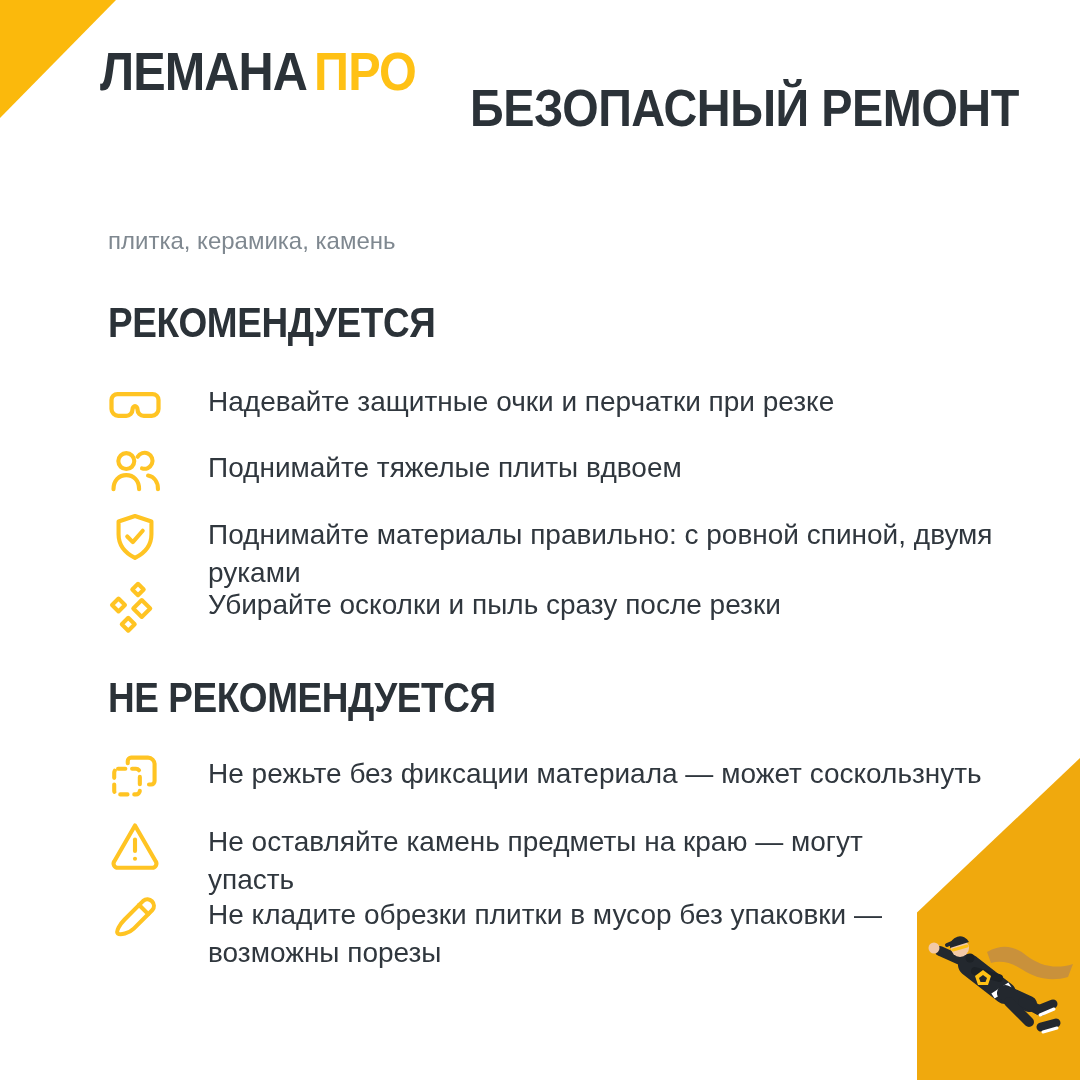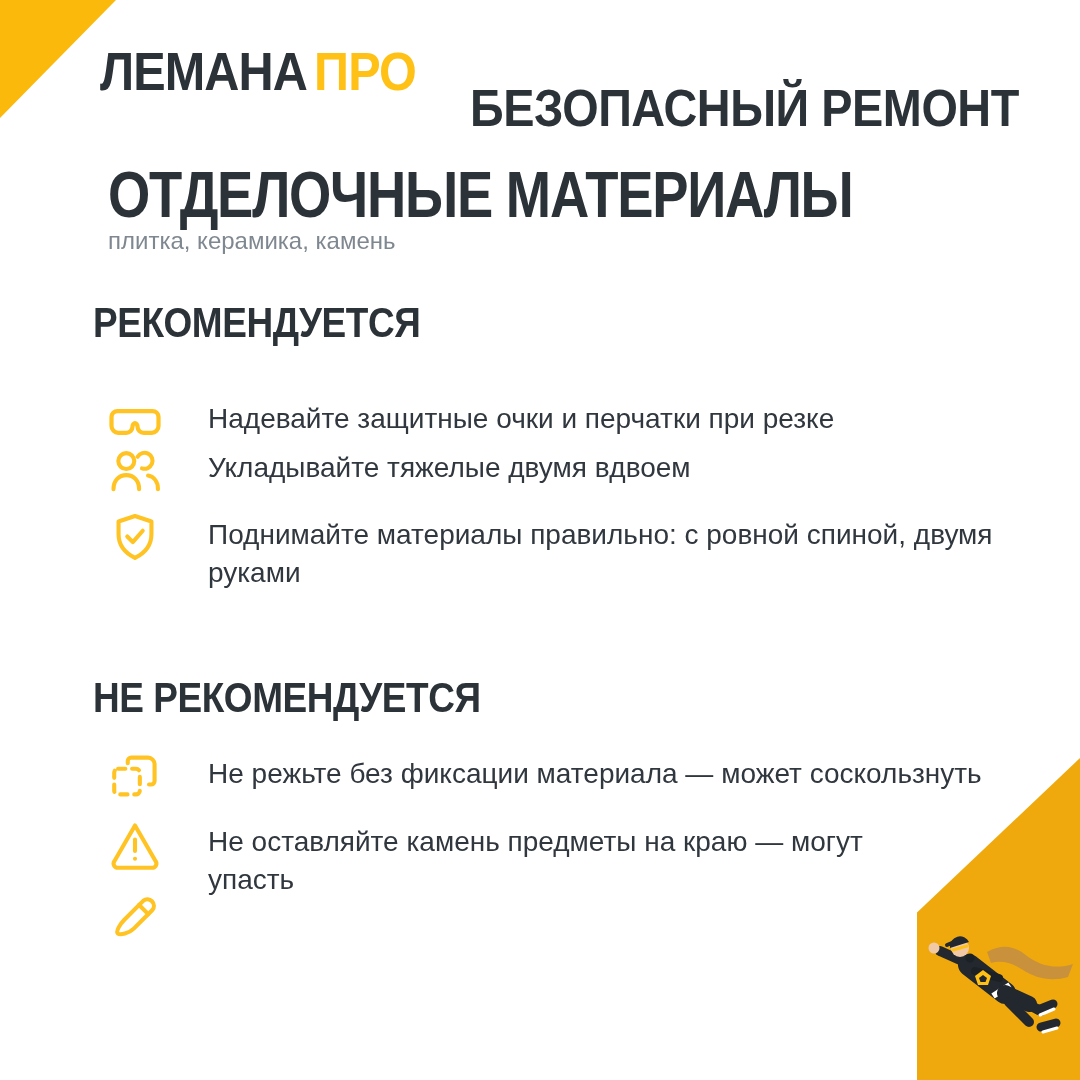--- a/index.html
+++ b/index.html
@@ -48,21 +48,21 @@
   }
   .page-title .squeeze { transform:scaleX(0.85); }
 
   .page-subtitle {
     position:absolute; left:108px; top:227px;
     font-size:24px; font-weight:400;
     color: var(--subtitle-gray, #7F8890);
   }
 
   .section-heading {
-    position:absolute; left:93px;
+    position:absolute; left:108px;
     font-size:42px; font-weight:700; letter-spacing:-0.5px;
     color: var(--heading-dark, #2B3238);
   }
   .section-heading .squeeze { transform:scaleX(0.88); }
   .heading-recommended   { top:299px; }
   .heading-not-recommended { top:674px; }
 
   .item {
     position:absolute; left:102px;
     display:flex; align-items:flex-start; gap:40px;
@@ -72,21 +72,21 @@
     display:flex; align-items:center; justify-content:center;
   }
   .item-icon svg { stroke: var(--icon-yellow, #FFC423); fill:none;
     stroke-linecap:round; stroke-linejoin:round; }
   .item-text {
     padding-top:8px;
     font-size:28px; line-height:38px; font-weight:400;
     color: var(--body-text, #30373E);
     white-space:pre-line; max-width:820px;
   }
-  .item-1 { top:392px; }
+  .item-1 { top:375px; }
   .item-2 { top:441px; }
   .item-3 { top:508px; }
   .item-4 { top:578px; }
   .item-5 { top:747px; }
   .item-6 { top:815px; }
   .item-7 { top:888px; }
 </style>
 </head>
 <body>
 
@@ -97,23 +97,20 @@
   <div class="logo">
     <span class="squeeze">
       <span>ЛЕМАНА</span><span class="logo-accent">ПРО</span>
     </span>
   </div>
 
   <div class="poster-header">
     <span class="squeeze">БЕЗОПАСНЫЙ РЕМОНТ</span>
   </div>
 
-  <div class="page-title">
-    <span class="squeeze">ОТДЕЛОЧНЫЕ МАТЕРИАЛЫ</span>
-  </div>
 
   <div class="page-subtitle">плитка, керамика, камень</div>
 
   <div class="section-heading heading-recommended">
     <span class="squeeze">РЕКОМЕНДУЕТСЯ</span>
   </div>
 
   <div class="item item-1">
     <div class="item-icon">
       <svg width="60" height="60" viewBox="0 0 24 24" stroke-width="1.7">
@@ -125,34 +122,45 @@
 
   <div class="item item-2">
     <div class="item-icon">
       <svg width="58" height="58" viewBox="0 0 24 24" stroke-width="1.7">
         <circle cx="8.4" cy="7.9" r="3.3"></circle>
         <path d="M3.1,19.5 c0,-3.6 2.3,-5.8 5.3,-5.8 s5.3,2.2 5.3,5.8"></path>
         <path d="M13.1,6.1 A3.3,3.3 0 1 1 14.9,10.9"></path>
         <path d="M17.4,13.9 c2.6,0.5 4.1,2.6 4.1,5.6"></path>
       </svg>
     </div>
-    <div class="item-text">Укладывайте тяжелые двумя вдвоем</div>
+    <div class="item-text">Поднимайте тяжелые плиты вдвоем</div>
   </div>
 
   <div class="item item-3">
     <div class="item-icon">
       <svg width="58" height="62" viewBox="0 0 24 24" stroke-width="1.7">
         <path d="M12,2.9 l6.8,2.3 v5.2 c0,4.6 -2.8,7.8 -6.8,9.8 c-4,-2 -6.8,-5.2 -6.8,-9.8 v-5.2 z"></path>
         <path d="M8.8,11.4 l2.3,2.3 4.1,-4.7"></path>
       </svg>
     </div>
     <div class="item-text">Поднимайте материалы правильно: с ровной спиной, двумя
 руками</div>
   </div>
 
+  <div class="item item-4">
+    <div class="item-icon">
+      <svg width="60" height="64" viewBox="0 0 24 24" stroke-width="1.6">
+        <path d="M13.2,2.3 L15.5,4.6 L13.2,6.9 L10.9,4.6 Z"></path>
+        <path d="M5.4,8.2 L8,10.8 L5.4,13.4 L2.8,10.8 Z"></path>
+        <path d="M14.7,8.8 L18.1,12.2 L14.7,15.6 L11.3,12.2 Z"></path>
+        <path d="M9.3,15.9 L11.9,18.5 L9.3,21.1 L6.7,18.5 Z"></path>
+      </svg>
+    </div>
+    <div class="item-text">Убирайте осколки и пыль сразу после резки</div>
+  </div>
 
   <div class="section-heading heading-not-recommended">
     <span class="squeeze">НЕ РЕКОМЕНДУЕТСЯ</span>
   </div>
 
   <div class="item item-5">
     <div class="item-icon">
       <svg width="58" height="58" viewBox="0 0 24 24" stroke-width="1.7">
         <rect x="3.4" y="8.6" width="10.6" height="10.6" rx="1.6" stroke-dasharray="3 2.8"></rect>
         <path d="M9,6.3 v-0.9 a1.4,1.4 0 0 1 1.4,-1.4 h7 a2.7,2.7 0 0 1 2.7,2.7 v7 a1.4,1.4 0 0 1 -1.4,1.4 h-0.9"></path>
@@ -173,20 +181,22 @@
 упасть</div>
   </div>
 
   <div class="item item-7">
     <div class="item-icon">
       <svg width="58" height="58" viewBox="0 0 24 24" stroke-width="1.7">
         <path d="M4.9,18.4 c-0.9,-0.9 0.9,-3.9 2.8,-5.8 l7.7,-7.7 a2.7,2.7 0 0 1 3.8,3.8 l-7.7,7.7 c-1.9,1.9 -5.7,2.9 -6.6,2 z"></path>
         <path d="M13.7,6.6 l3.8,3.8"></path>
       </svg>
     </div>
+    <div class="item-text">Не кладите обрезки плитки в мусор без упаковки —
+возможны порезы</div>
   </div>
 
   <div class="corner-block">
     <svg width="163" height="300" viewBox="0 0 163 300">
 
       <path d="M70,200 C88,190 100,196 110,204 C122,213 138,218 156,212 L151,225 C134,230 118,226 106,218 C96,211 84,208 74,211 Z" fill="#C9913B"></path>
 
       <line x1="52" y1="212" x2="23" y2="199" stroke="#23282E" stroke-width="10" stroke-linecap="round"></line>
       <circle cx="17" cy="196" r="5.5" fill="#F2C9A7"></circle>
 

